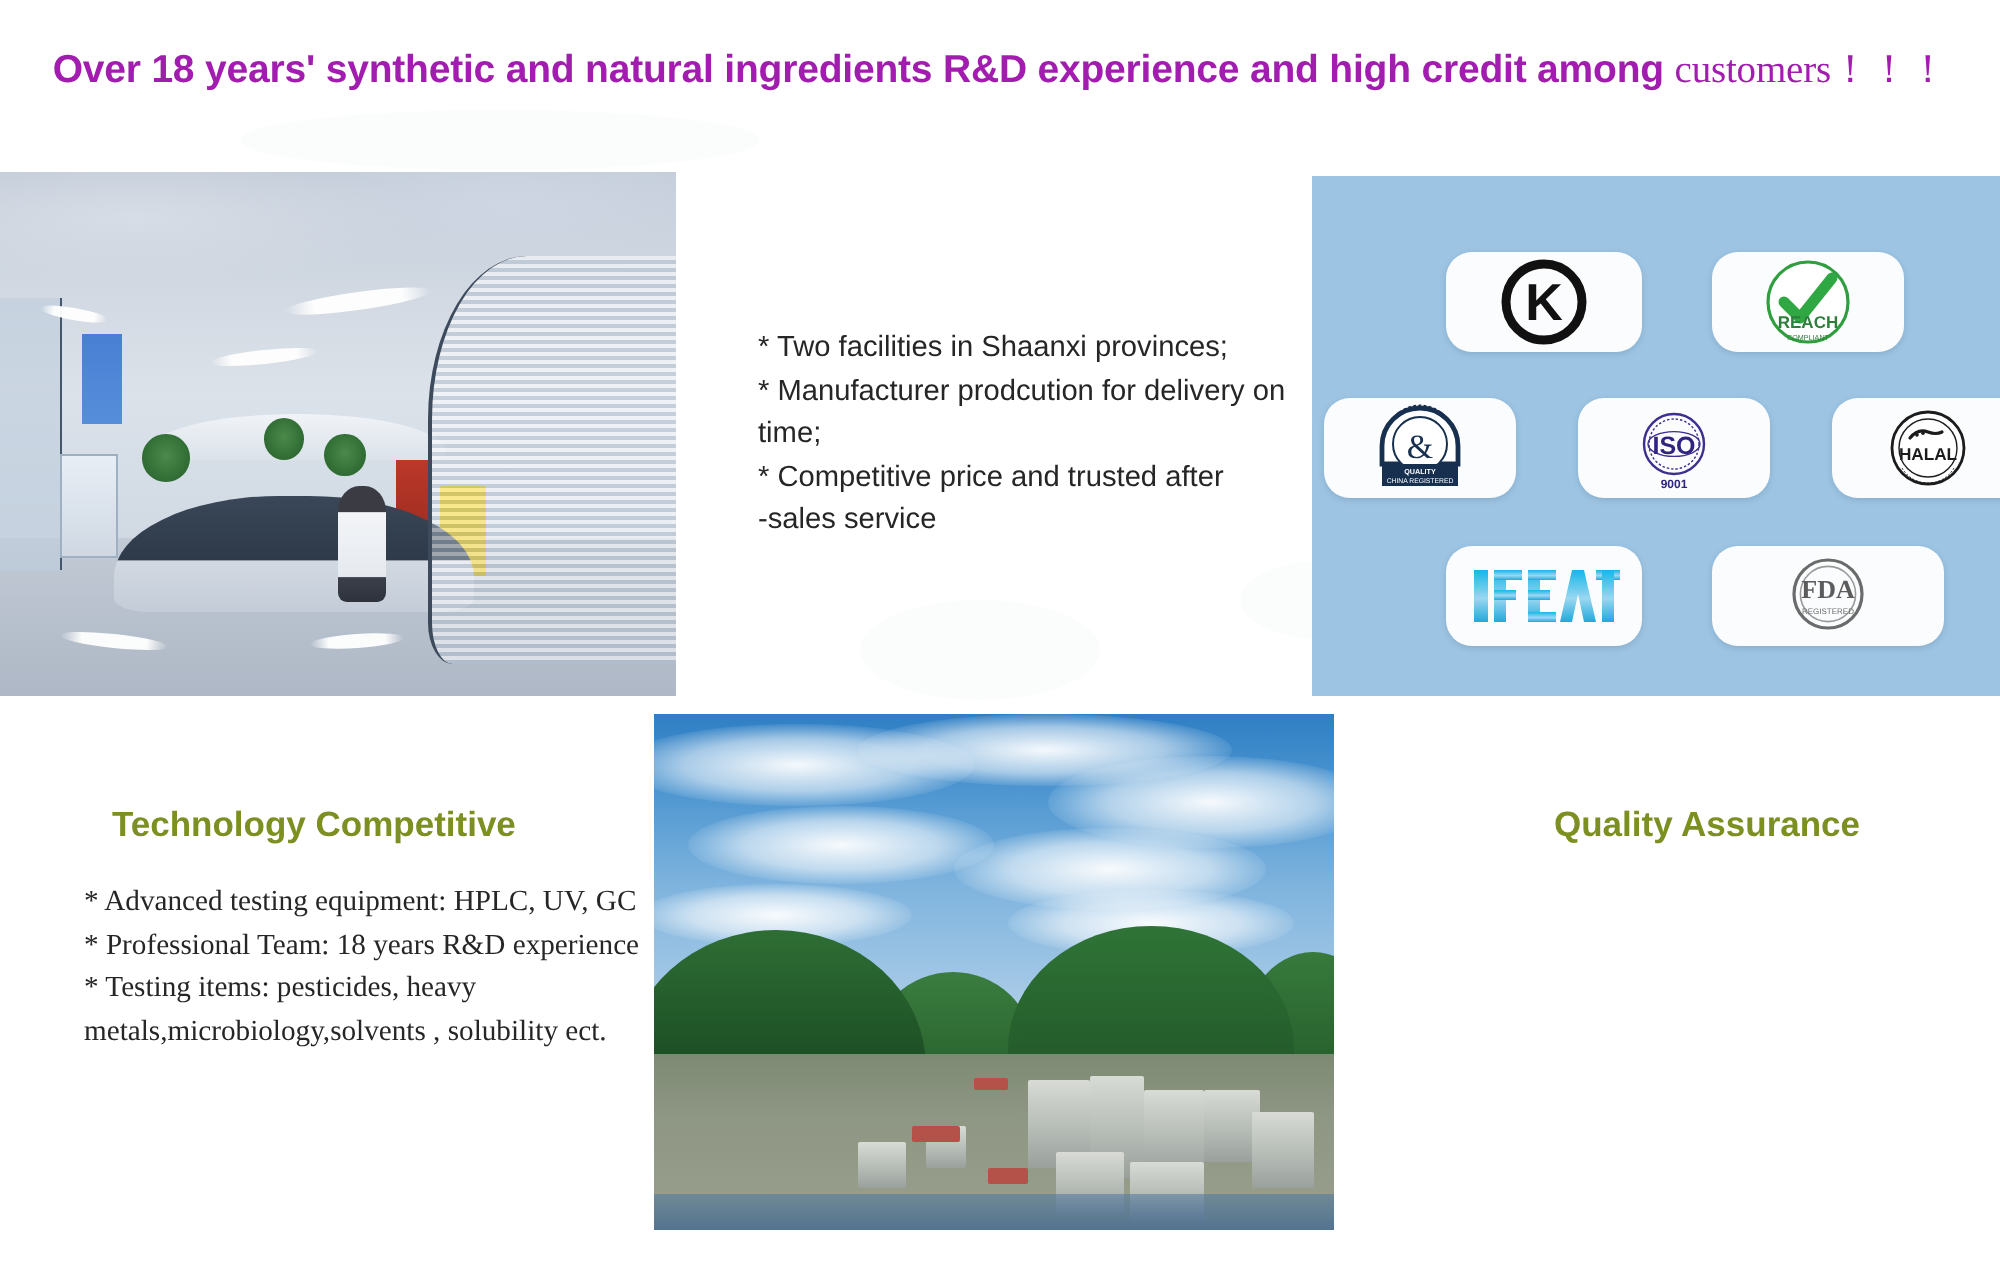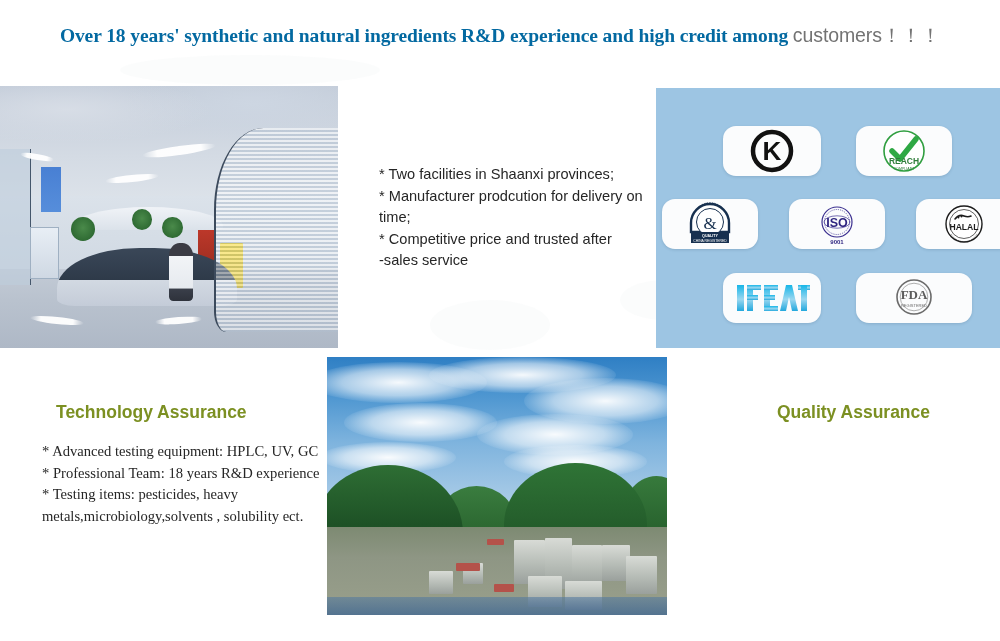--- a/index.html
+++ b/index.html
@@ -35,28 +35,28 @@
     position: absolute;
     left: 0; top: 22px;
     width: 1000px;
     text-align: center;
     font-size: 19.5px;
     line-height: 26px;
     white-space: nowrap;
   }
   .headline .hl-main {
     font-weight: bold;
-    color: #0369a1;
+    color: #a21caf;
+    letter-spacing: -0.1px;
+  }
+  .headline .hl-tail {
+    font-weight: normal;
+    color: #a21caf;
     letter-spacing: -0.1px;
     font-family: Liberation Serif, serif;
-  }
-  .headline .hl-tail {
-    font-weight: normal;
-    color: #737373;
-    letter-spacing: -0.1px;
   }
 
   
   .photo {
     position: absolute;
     overflow: hidden;
     background: #c7d3e0;
   }
 
   
@@ -388,20 +388,20 @@
     <div class="ls-building" style="left:70%;bottom:2%;width:11%;height:11%;"></div>
     <div class="ls-building" style="left:88%;bottom:8%;width:9%;height:15%;"></div>
     <div class="ls-building" style="left:30%;bottom:8%;width:7%;height:9%;"></div>
     <div class="ls-building" style="left:40%;bottom:12%;width:6%;height:8%;"></div>
     <div class="ls-roof-red" style="left:38%;bottom:17%;width:7%;height:3%;"></div>
     <div class="ls-roof-red" style="left:49%;bottom:9%;width:6%;height:3%;"></div>
     <div class="ls-roof-red" style="left:47%;bottom:27%;width:5%;height:2.5%;"></div>
     <div class="ls-water"></div>
   </div>
 
-  <div class="block-title" id="title-technology">Technology Assurance</div>
+  <div class="block-title" id="title-technology">Technology Competitive</div>
   <div class="block-body" id="body-technology">* Advanced testing equipment: HPLC, UV, GC
 * Professional Team: 18 years R&amp;D experience
 * Testing items: pesticides, heavy metals,microbiology,solvents , solubility ect.</div>
 
   <div class="block-title" id="title-quality">Quality Assurance</div>
 
 </div>
 
 </body></html>

